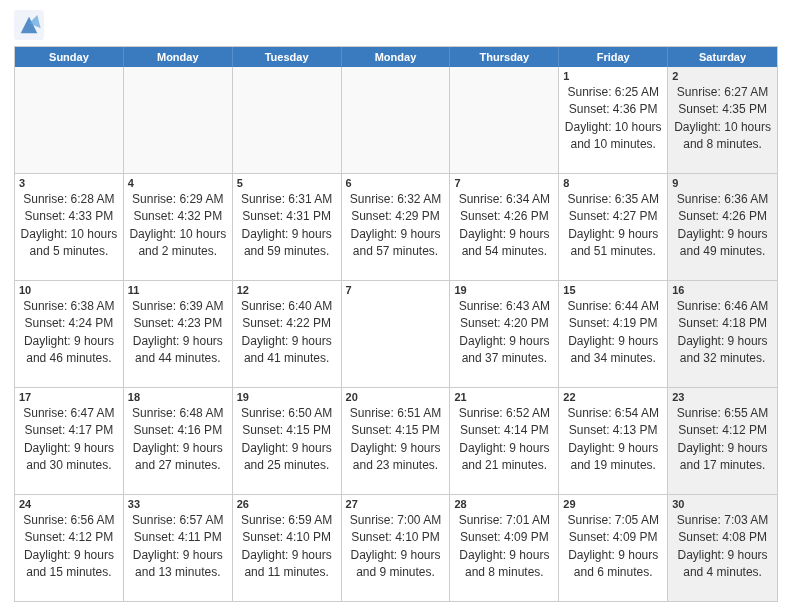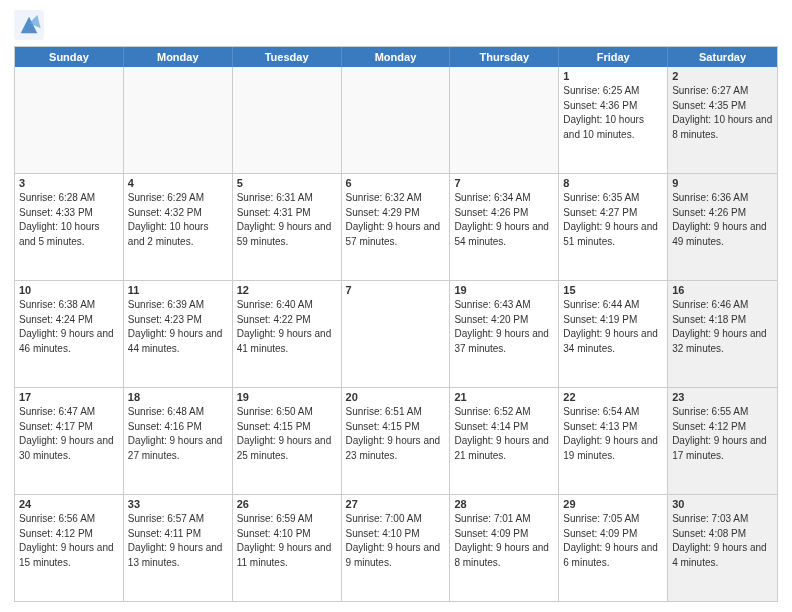--- a/index.html
+++ b/index.html
@@ -93,23 +93,24 @@
     .cal-cell:last-child { border-right: none; }
     .cal-cell.empty { background: #f9f9f9; }
     .cal-cell.shaded { background: #f0f0f0; }
     .day-num {
       font-size: 11px;
       font-weight: bold;
       margin-bottom: 2px;
       display: block;
     }
     .day-info {
-      font-size: 10px;
+      font-size: 12px;
       line-height: 1.45;
       color: #333;
+      text-align: center;
     }
   </style>
 </head>
 <body>
 
 <div class="page">
   <div class="header">
     <div class="logo">
       <svg class="logo-icon" viewBox="0 0 36 36">
         <rect x="0" y="0" width="36" height="36" rx="4" fill="#f0f4fa"></rect>

